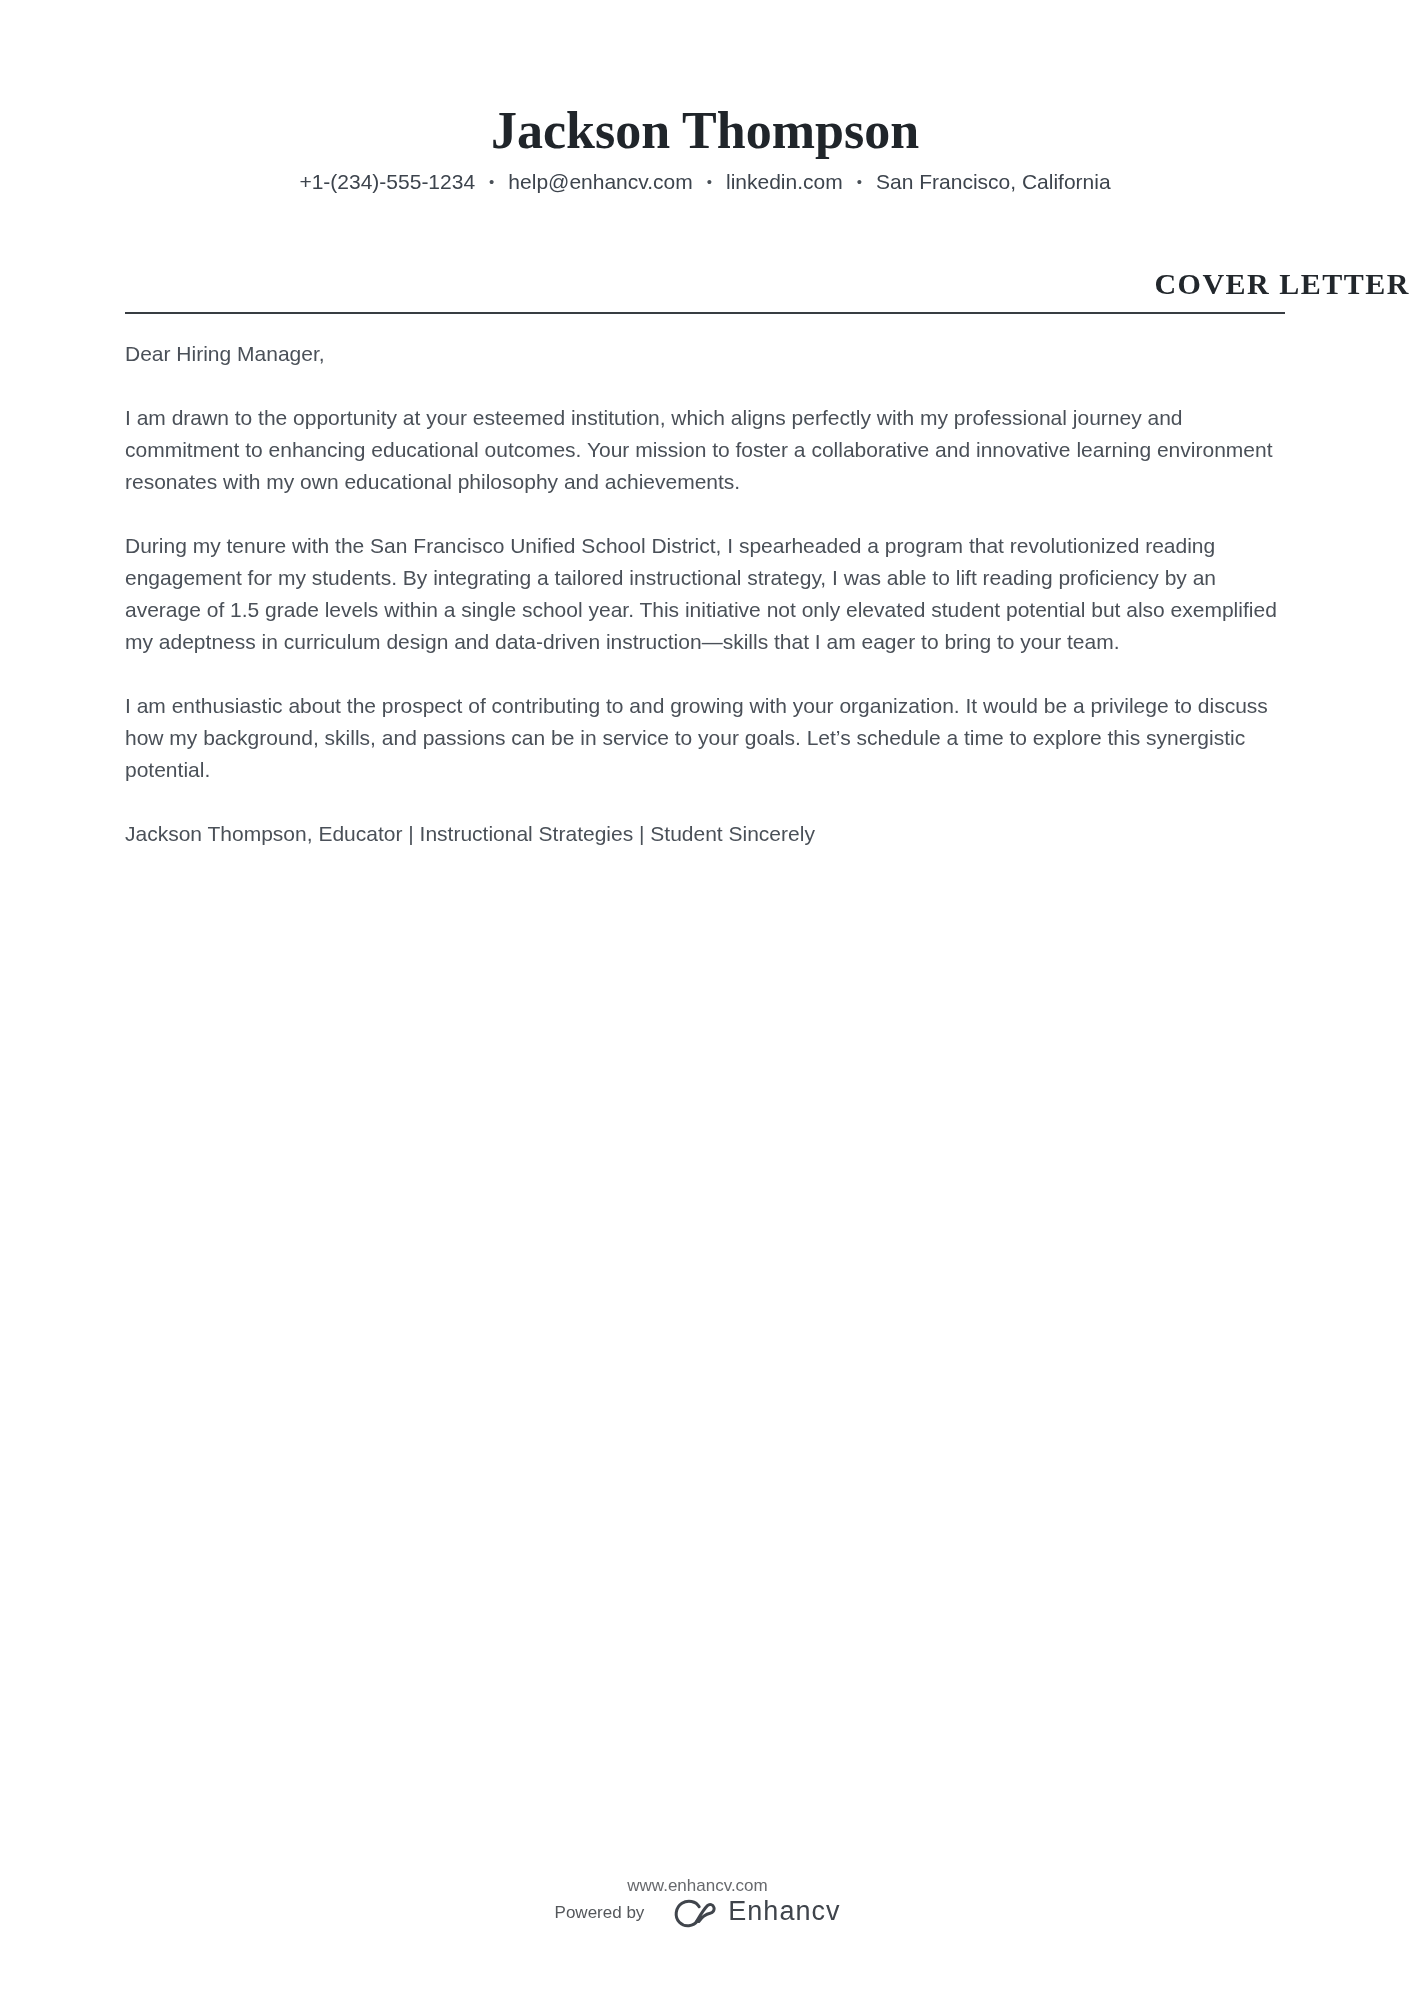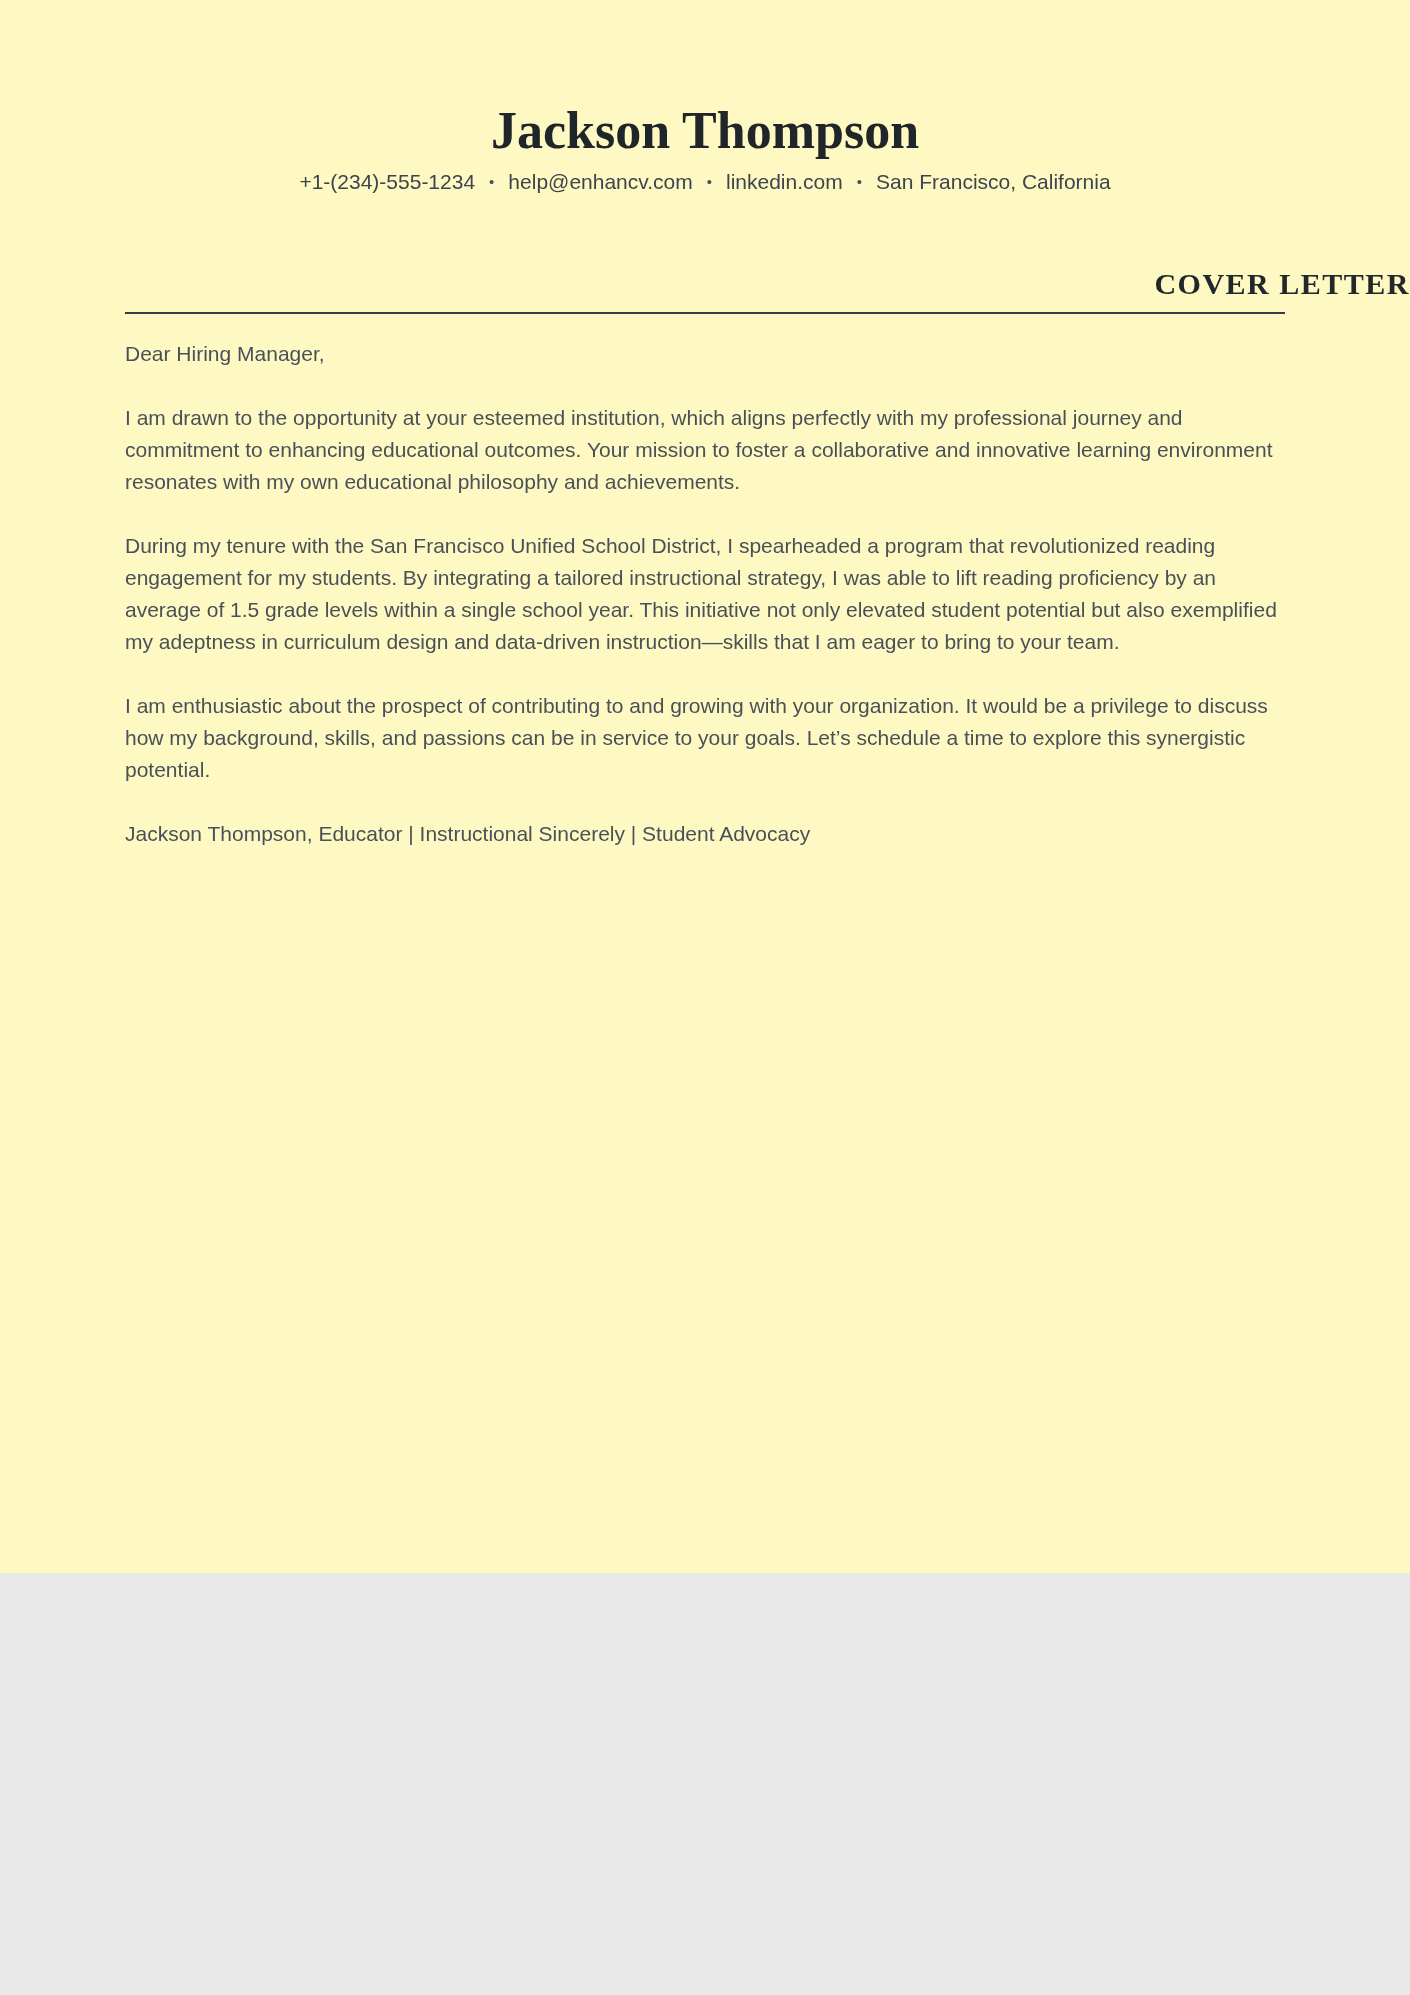--- a/index.html
+++ b/index.html
@@ -1,17 +1,17 @@
 <!DOCTYPE html>
 <html><head>
 <meta charset="utf-8">
 <style>
   html,body{margin:0;padding:0;background:#e9e9e9;}
   .page{
-    width:1410px;height:1573px;margin:0 auto;background:#fef9c3;
+    width:1410px;height:1995px;margin:0 auto;background:#ffffff;
     position:relative;overflow:hidden;
     font-family:"Liberation Sans",sans-serif;
     box-sizing:border-box;
   }
   .header{text-align:center;padding-top:102px;}
   .name{
     font-family:"Liberation Serif",serif;font-weight:700;
     font-size:52px;line-height:1.12;color:#20252a;margin:0;
   }
   .job-title{
@@ -63,21 +63,21 @@
   </div>
 
   <div class="section-title">COVER LETTER</div>
   <hr class="divider">
 
   <div class="letter-body">
     <p>Dear Hiring Manager,</p>
     <p>I am drawn to the opportunity at your esteemed institution, which aligns perfectly with my professional journey and commitment to enhancing educational outcomes. Your mission to foster a collaborative and innovative learning environment resonates with my own educational philosophy and achievements.</p>
     <p>During my tenure with the San Francisco Unified School District, I spearheaded a program that revolutionized reading engagement for my students. By integrating a tailored instructional strategy, I was able to lift reading proficiency by an average of 1.5 grade levels within a single school year. This initiative not only elevated student potential but also exemplified my adeptness in curriculum design and data-driven instruction—skills that I am eager to bring to your team.</p>
     <p>I am enthusiastic about the prospect of contributing to and growing with your organization. It would be a privilege to discuss how my background, skills, and passions can be in service to your goals. Let’s schedule a time to explore this synergistic potential.</p>
-    <p>Jackson Thompson, Educator | Instructional Sincerely | Student Advocacy</p>
+    <p>Jackson Thompson, Educator | Instructional Strategies | Student Sincerely</p>
   </div>
 
   <div class="footer">
     <span class="footer-site">www.enhancv.com</span>
     <div class="powered">
       <span class="powered-label">Powered by</span>
       <a class="brand">
         <svg class="brand-mark" viewBox="0 0 52 36" fill="none" xmlns="http://www.w3.org/2000/svg">
           <path d="M33 11.5 C29.5 5 20 3.2 13.5 7.6 C6 12.6 4.8 23 10.6 29 C16.4 35 26.6 34 31.3 27.2" stroke="#40454c" stroke-width="3.4" stroke-linecap="round" fill="none"></path>
           <path d="M29.7 28.5 C34 21.5 38.6 13.8 42.3 10.3 C44.8 7.9 48.6 9 49.6 12.2 C50.6 15.3 48.6 18.3 45.4 18.9 C40.9 19.8 35.8 23.5 32.5 28.2" stroke="#40454c" stroke-width="3.4" stroke-linecap="round" fill="none"></path>

